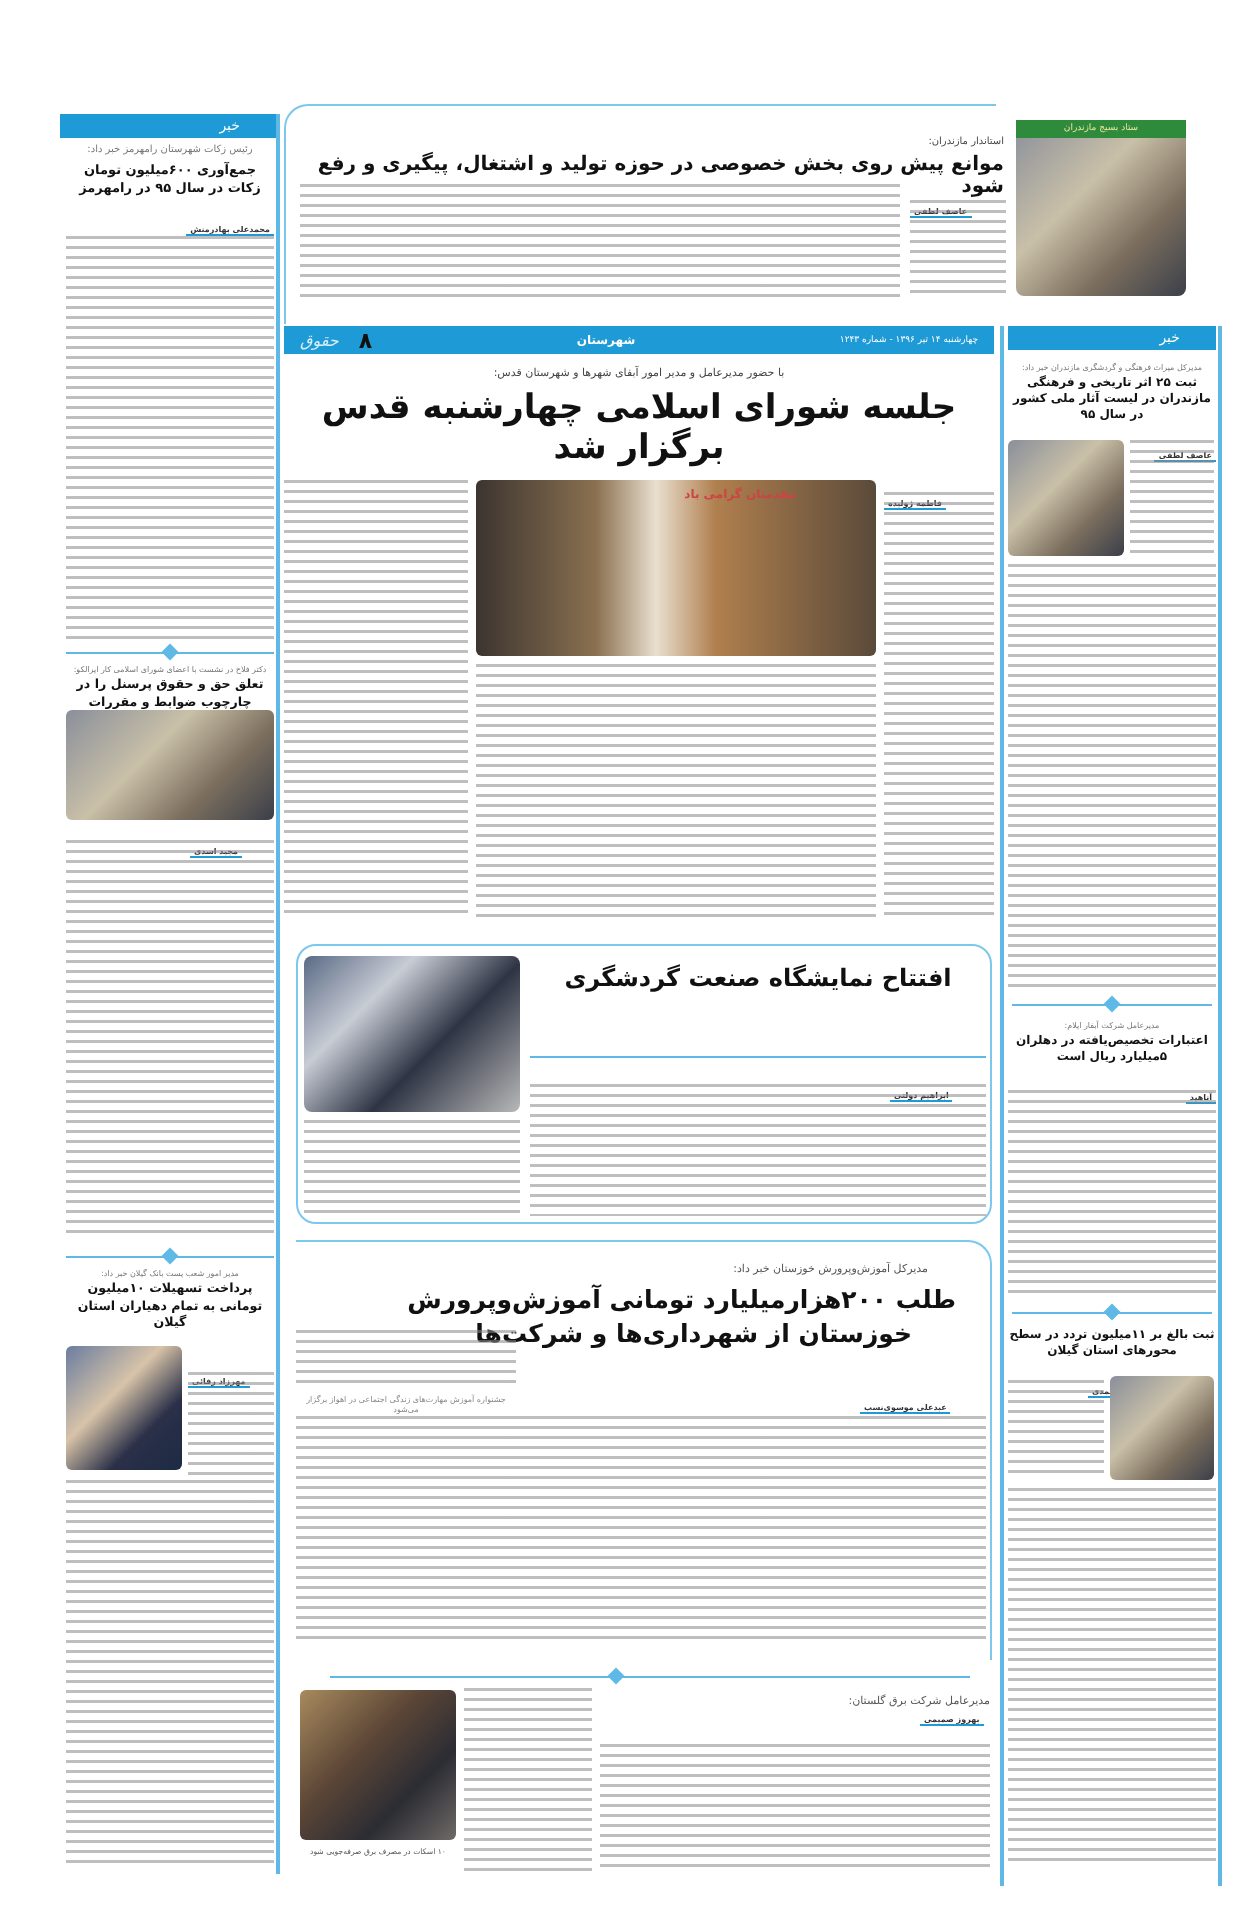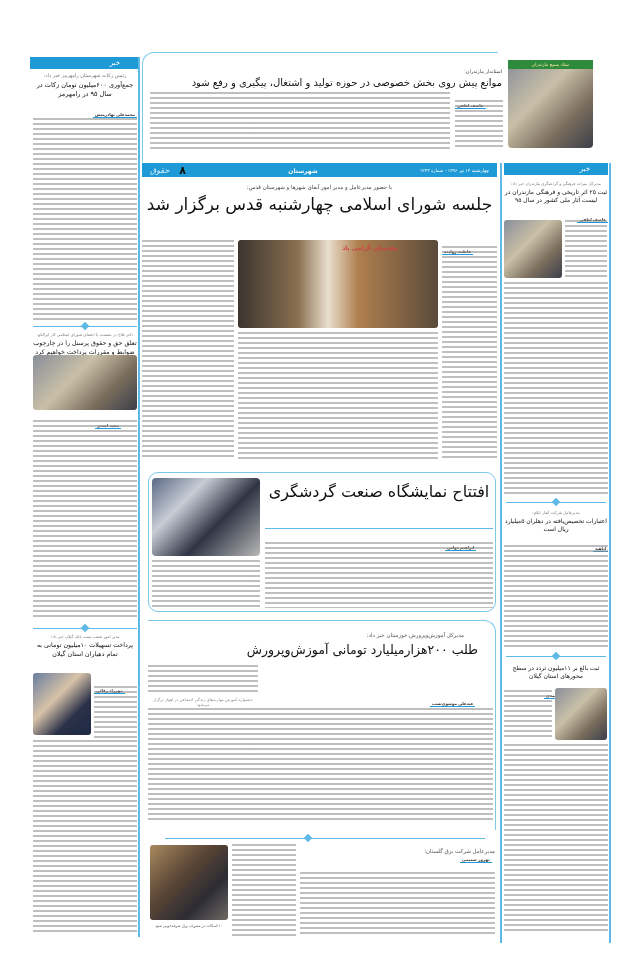--- a/index.html
+++ b/index.html
@@ -1,21 +1,21 @@
 <!DOCTYPE html>
 <html><head>
 <meta charset="utf-8">
 <style>
 *{box-sizing:border-box;margin:0;padding:0}
 body{width:620px;height:958px;background:#fff;font-family:"DejaVu Sans",sans-serif;position:relative;overflow:hidden;direction:rtl}
 .abs{position:absolute}
 .txtfill{background:repeating-linear-gradient(180deg,#8a8a8a 0 1.6px,transparent 1.6px 5px);opacity:.55}
 .kh{background:linear-gradient(90deg,#1e9ad6,#1e9ad6);height:14px;color:#fff;font-size:7px;display:flex;align-items:center;padding-right:18px}
 .pre{font-size:5px;color:#777;text-align:center}
-.hl{font-weight:normal;color:#111;text-align:center}
+.hl{font-weight:bold;color:#111;text-align:center}
 .byline{font-size:4px;color:#333;border-bottom:1px solid #1e9ad6;display:inline-block;padding:0 2px;font-weight:bold}
 .photo{background:linear-gradient(135deg,#8a8f9a,#c9c0a8 40%,#7b6e5d 70%,#3b3f4a)}
 .vline{position:absolute;width:1.5px;background:#5fb9e6}
 .sep{position:absolute;height:1px;background:#5fb9e6}
 .dot{position:absolute;width:6px;height:6px;background:#5fb9e6;transform:rotate(45deg)}
 .box{position:absolute;border:1.2px solid #7cc7ec;border-radius:10px}
 </style>
 </head>
 <body>
 
@@ -118,21 +118,21 @@
 </div>
 <div class="abs photo" style="left:33px;top:355px;width:104px;height:55px;border-radius:3px"></div>
 <div class="abs" style="left:95px;top:412px">
   <span class="byline">مجید اسدی</span>
 </div>
 <div class="abs txtfill" style="left:33px;top:420px;width:104px;height:200px"></div>
 
 <div class="box" style="left:148px;top:472px;width:348px;height:140px"></div>
 <div class="abs photo" style="left:152px;top:478px;width:108px;height:78px;border-radius:4px;background:linear-gradient(135deg,#5a6a84,#c8ccd5 30%,#2e3444 60%,#b8b8b8)"></div>
 <div class="abs" style="left:265px;top:482px;width:228px">
-  <div class="hl" style="font-size:16px">افتتاح نمایشگاه صنعت گردشگری</div>
+  <div class="hl" style="font-size:12px">افتتاح نمایشگاه صنعت گردشگری</div>
 </div>
 <div class="sep" style="left:265px;top:528px;width:228px"></div>
 <div class="abs" style="left:445px;top:534px">
   <span class="byline">ابراهیم دولتی</span>
 </div>
 <div class="abs txtfill" style="left:265px;top:542px;width:228px;height:66px"></div>
 <div class="abs txtfill" style="left:152px;top:560px;width:108px;height:48px"></div>
 
 <div class="sep" style="left:33px;top:628px;width:104px"></div>
 <div class="dot" style="left:82px;top:625px"></div>
@@ -144,20 +144,21 @@
 <div class="abs" style="left:94px;top:677px">
   <span class="byline">مهرزاد رفائی</span>
 </div>
 <div class="abs txtfill" style="left:94px;top:686px;width:43px;height:52px"></div>
 <div class="abs txtfill" style="left:33px;top:740px;width:104px;height:195px"></div>
 
 <div class="box" style="left:148px;top:620px;width:348px;height:210px;border-width:0;border-top:1.2px solid #7cc7ec;border-right:1.2px solid #7cc7ec;border-radius:0 12px 0 0"></div>
 <div class="abs" style="left:136px;top:632px;width:342px">
   <div style="font-size:5.5px;color:#555;text-align:right;padding-right:14px">مدیرکل آموزش‌وپرورش خوزستان خبر داد:</div>
   <div class="hl" style="font-size:12.5px;text-align:right;margin-top:4px">طلب ۲۰۰هزارمیلیارد تومانی آموزش‌وپرورش</div>
+  <div class="hl" style="font-size:12.5px;text-align:right;padding-right:22px;margin-top:2px">خوزستان از شهرداری‌ها و شرکت‌ها</div>
 </div>
 <div class="abs txtfill" style="left:148px;top:665px;width:110px;height:30px"></div>
 <div class="abs" style="left:150px;top:697px;width:106px;font-size:4px;color:#888;text-align:center">جشنواره آموزش مهارت‌های زندگی اجتماعی در اهواز برگزار می‌شود</div>
 <div class="abs" style="left:430px;top:690px">
   <span class="byline">عبدعلی موسوی‌نسب</span>
 </div>
 <div class="abs txtfill" style="left:148px;top:708px;width:345px;height:112px"></div>
 
 <div class="sep" style="left:165px;top:838px;width:320px"></div>
 <div class="dot" style="left:305px;top:835px"></div>

